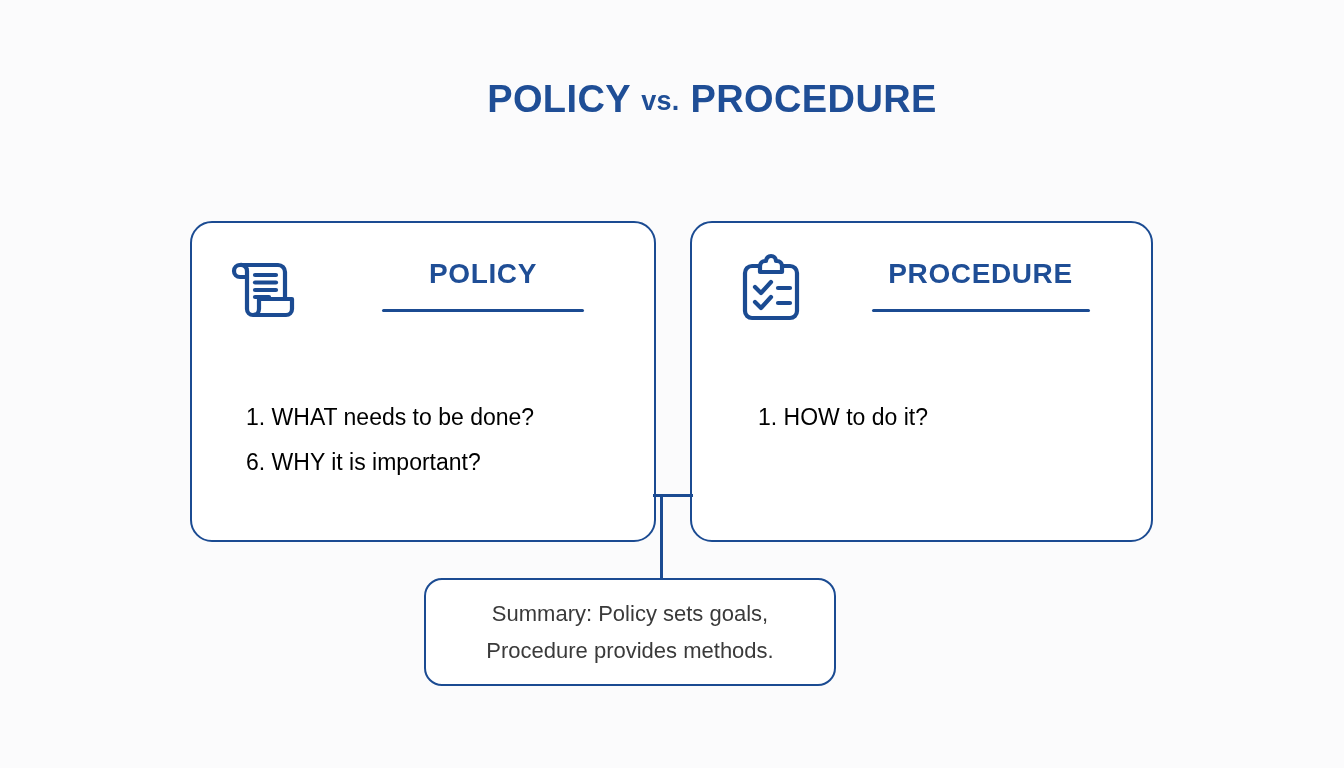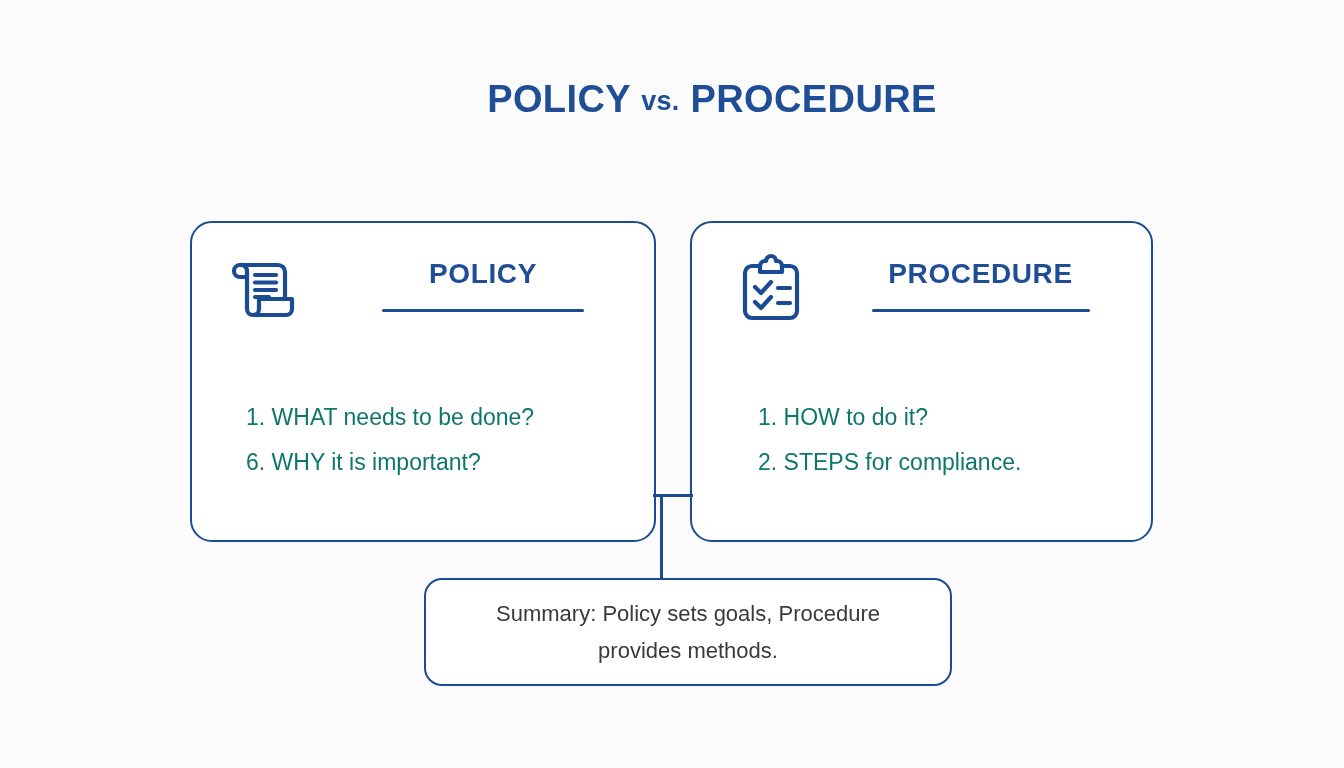--- a/index.html
+++ b/index.html
@@ -115,21 +115,21 @@
   }
   #card-procedure .card-title-rule {
     width: 218px;
   }
 
   .card-list {
     position: absolute;
     left: 54px;
     top: 172px;
     right: 20px;
-    color: #0f766e;
+    color: #000000;
     font-size: 23px;
     line-height: 45px;
   }
   #card-procedure .card-list {
     left: 66px;
   }
   .card-list-item {
     white-space: nowrap;
   }
 
@@ -149,21 +149,21 @@
     top: 497px;
     width: 3px;
     height: 84px;
   }
 
   
   #summary-box {
     position: absolute;
     left: 424px;
     top: 578px;
-    width: 528px;
+    width: 412px;
     height: 108px;
     box-sizing: border-box;
     background: #ffffff;
     border: 2.6px solid #1b4b92;
     border-radius: 18px;
     display: flex;
     align-items: center;
     justify-content: center;
   }
   #summary-text {
@@ -225,21 +225,20 @@
           </g>
         </svg>
       </div>
       <div class="card-title-wrap">
         <div class="card-title">PROCEDURE</div>
         <div class="card-title-rule"></div>
       </div>
     </div>
     <div class="card-list">
       <div class="card-list-item">1. HOW to do it?</div>
-      <div class="card-list-item">2. STEPS for compliance.</div>
     </div>
   </div>
 
   <div class="connector" id="connector-bridge"></div>
   <div class="connector" id="connector-stem"></div>
 
   <div id="summary-box">
     <div id="summary-text">
       <span>Summary: Policy sets goals, Procedure</span>
       <span>provides methods.</span>

